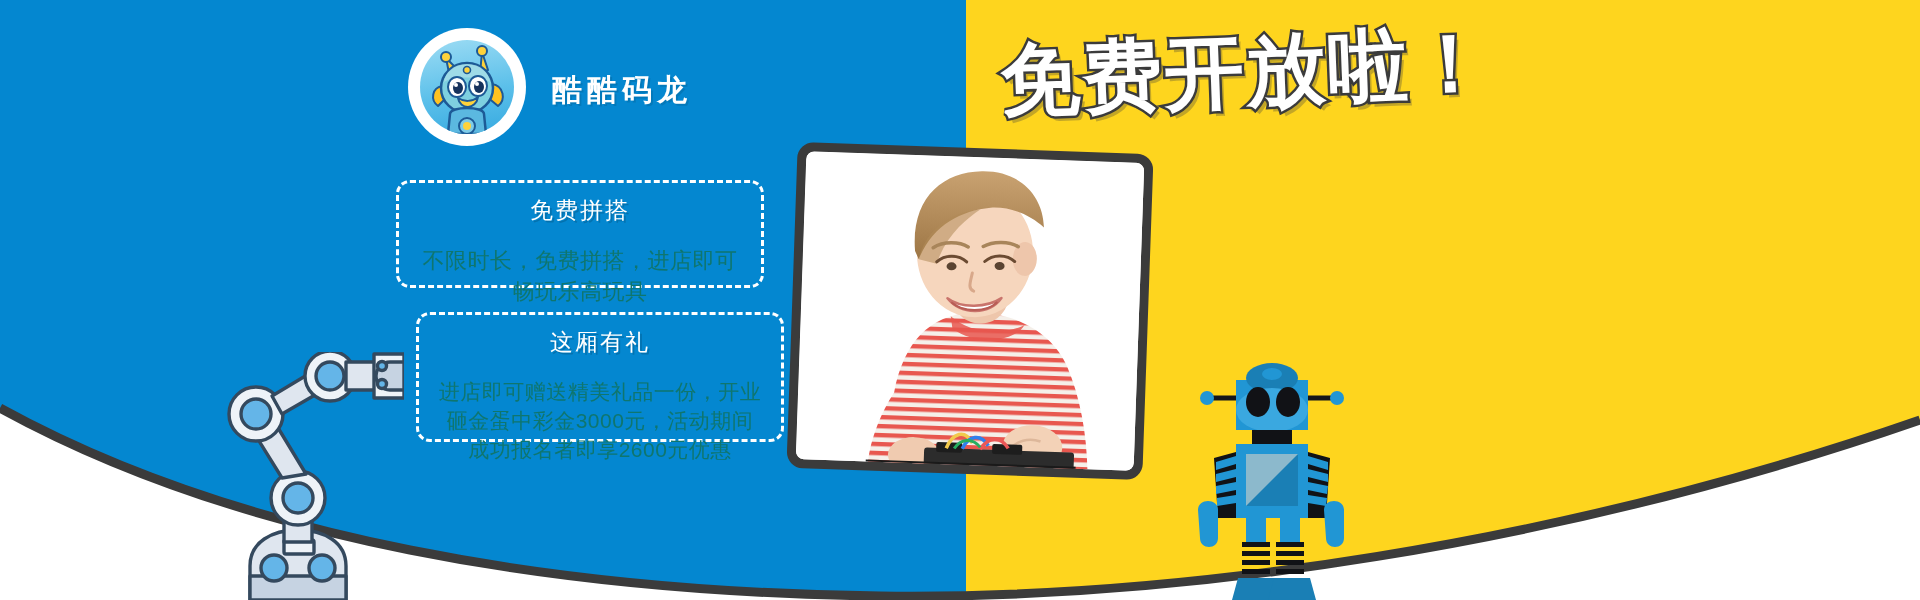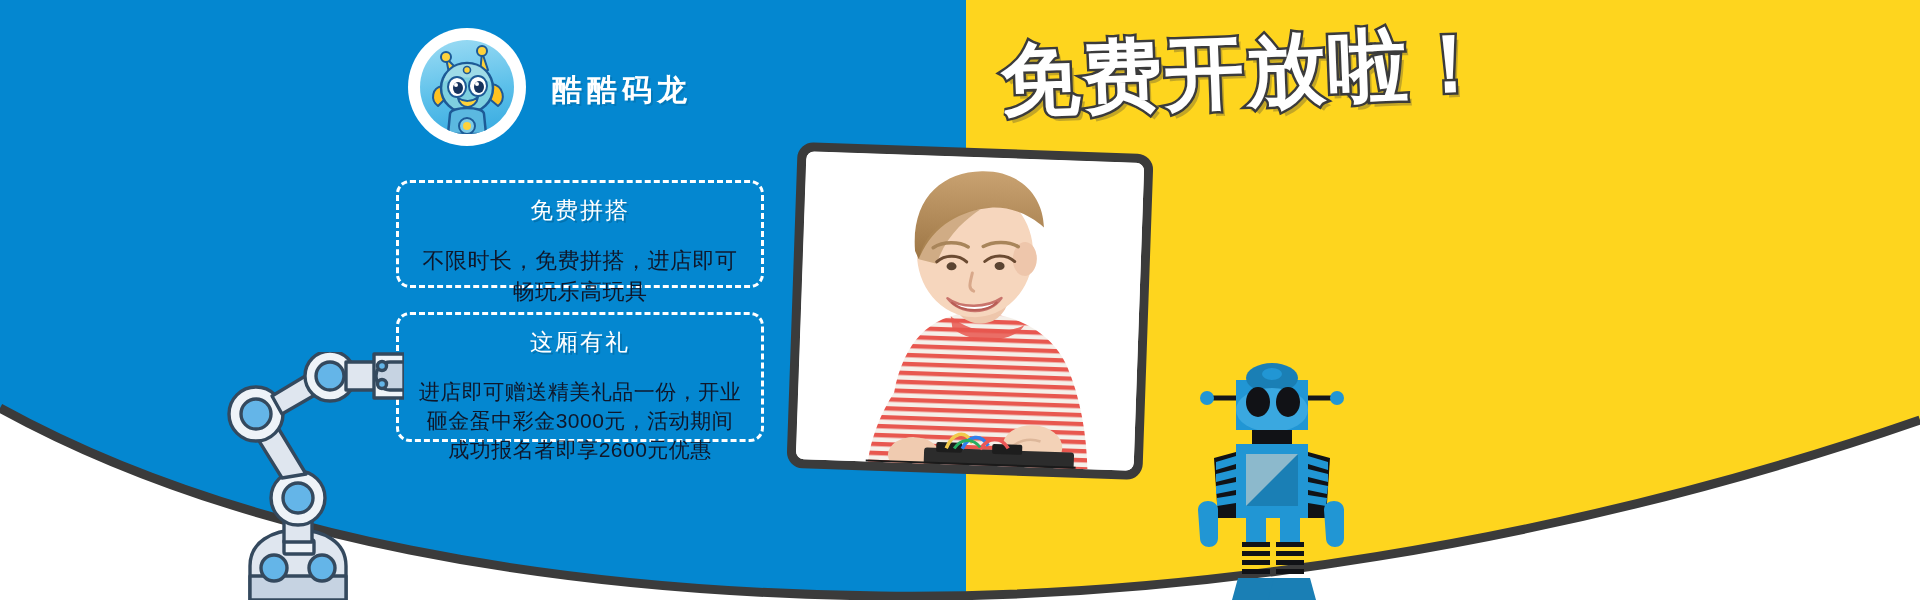--- a/index.html
+++ b/index.html
@@ -83,33 +83,33 @@
   
   .info-box {
     position: absolute;
     box-sizing: border-box;
     border: 3px dashed #ffffff;
     border-radius: 14px;
     text-align: center;
     padding: 14px 18px 16px;
   }
   #info-box-1 { left: 396px; top: 180px; width: 368px; height: 108px; }
-  #info-box-2 { left: 396px; top: 312px; width: 368px; height: 130px; }
+  #info-box-2 { left: 416px; top: 312px; width: 368px; height: 130px; }
 
   .info-title {
     color: #ffffff;
     font-size: 23px;
     font-weight: normal;
     letter-spacing: 2px;
     line-height: 1.2;
     margin-bottom: 10px;
     text-shadow: 2px 2px 0 rgba(0,0,0,0.16);
   }
   .info-body {
-    color: #0f172a;
+    color: #0f766e;
     font-size: 22px;
     line-height: 1.42;
     letter-spacing: 0.5px;
     margin-top: 20px;
   }
   #info-box-2 .info-body { font-size: 21px; line-height: 1.40; }
 
   
   .photo-frame {
     position: absolute;

